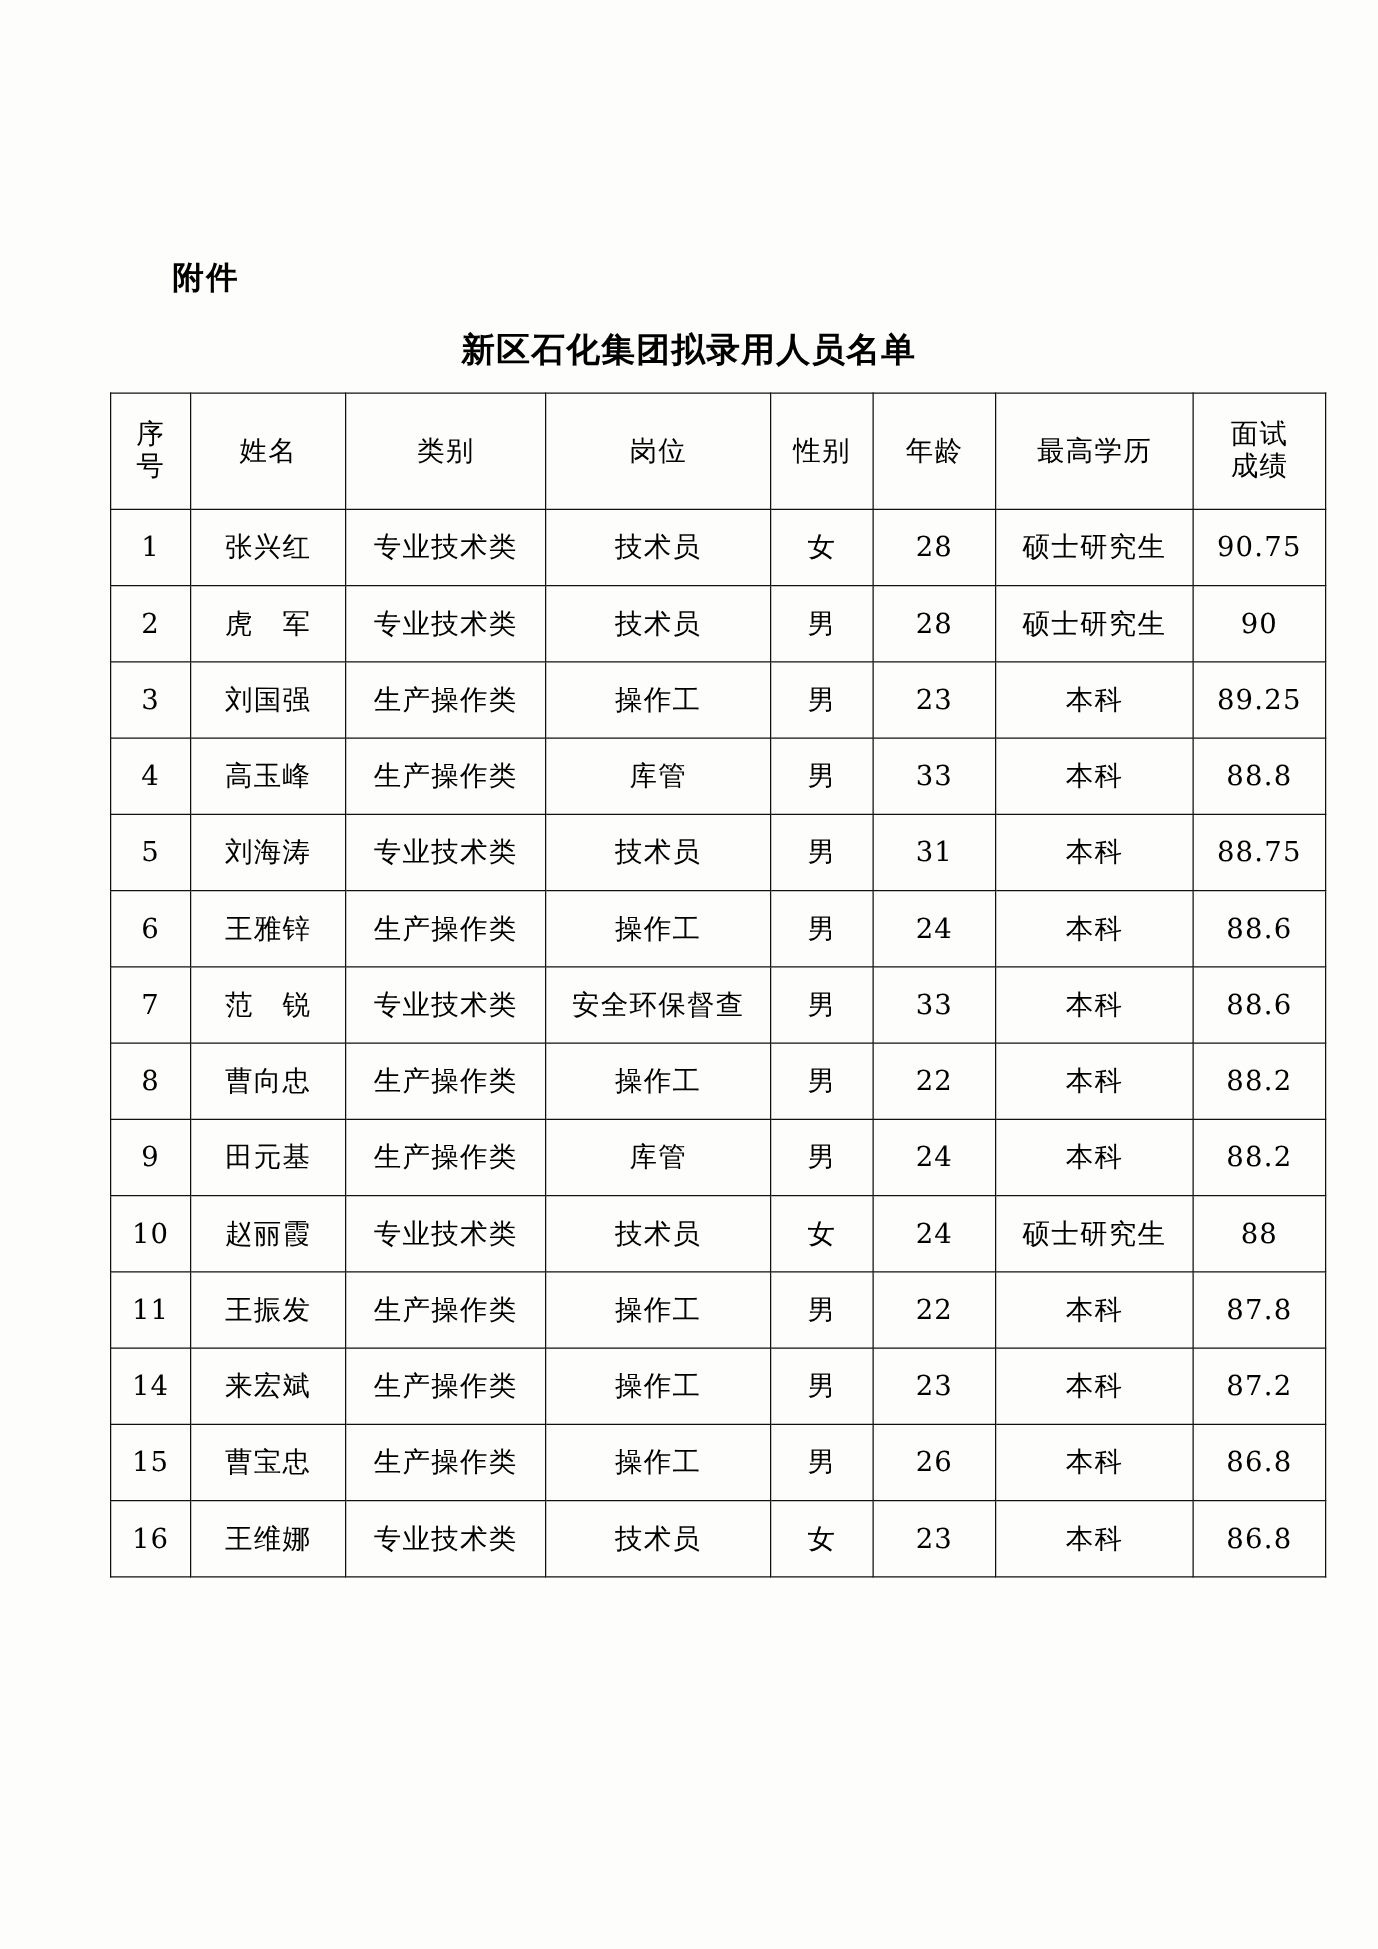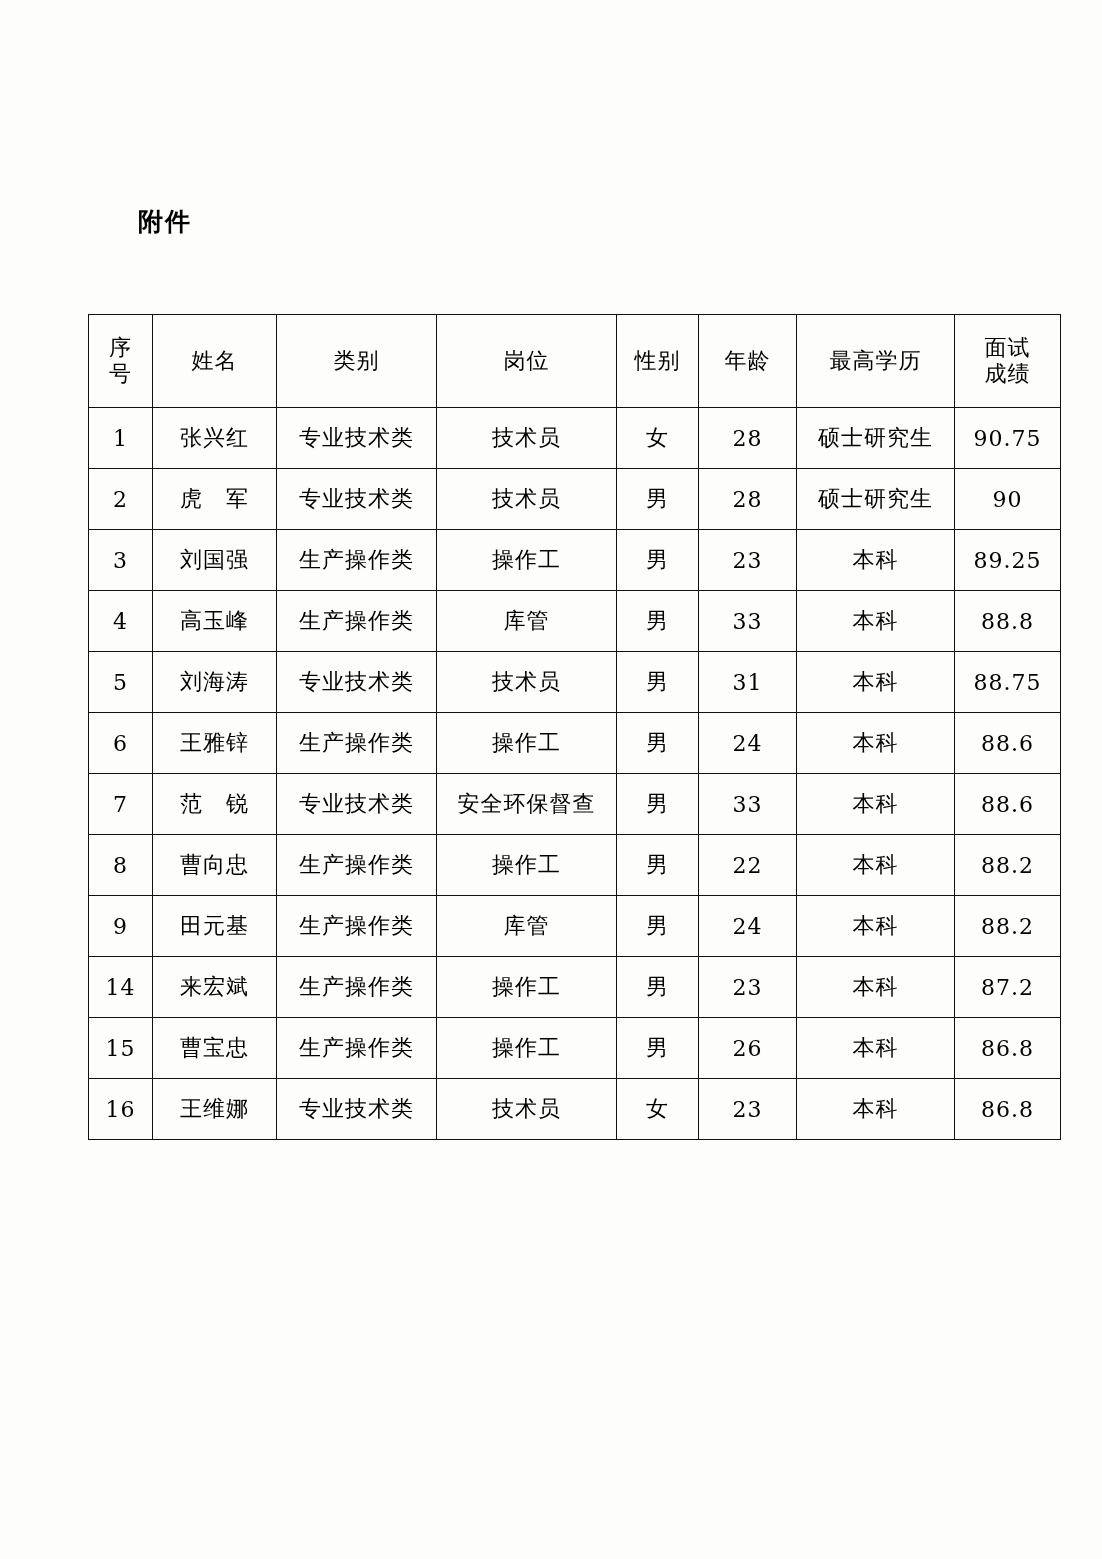--- a/index.html
+++ b/index.html
@@ -83,20 +83,21 @@
 
   .num { font-family: "DejaVu Serif", "Liberation Serif", serif; letter-spacing: 0px; }
 </style>
 </head>
 <body>
 
 <div class="page">
 
   <div class="attachment-label">附件</div>
 
+  <div class="doc-title">新区石化集团拟录用人员名单</div>
 
   <div class="table-wrap">
     <table class="roster">
       <colgroup>
         <col class="c-idx">
         <col class="c-name">
         <col class="c-cat">
         <col class="c-post">
         <col class="c-sex">
         <col class="c-age">
@@ -210,20 +211,40 @@
           <td class="num">9</td>
           <td>田元基</td>
           <td>生产操作类</td>
           <td>库管</td>
           <td>男</td>
           <td class="num">24</td>
           <td>本科</td>
           <td class="num">88.2</td>
         </tr>
         <tr>
+          <td class="num">10</td>
+          <td>赵丽霞</td>
+          <td>专业技术类</td>
+          <td>技术员</td>
+          <td>女</td>
+          <td class="num">24</td>
+          <td>硕士研究生</td>
+          <td class="num">88</td>
+        </tr>
+        <tr>
+          <td class="num">11</td>
+          <td>王振发</td>
+          <td>生产操作类</td>
+          <td>操作工</td>
+          <td>男</td>
+          <td class="num">22</td>
+          <td>本科</td>
+          <td class="num">87.8</td>
+        </tr>
+        <tr>
           <td class="num">14</td>
           <td>来宏斌</td>
           <td>生产操作类</td>
           <td>操作工</td>
           <td>男</td>
           <td class="num">23</td>
           <td>本科</td>
           <td class="num">87.2</td>
         </tr>
         <tr>

